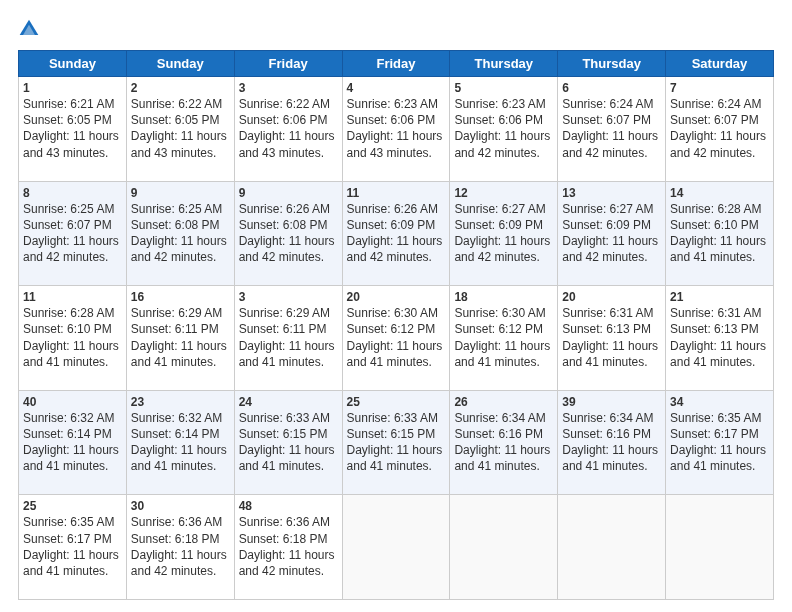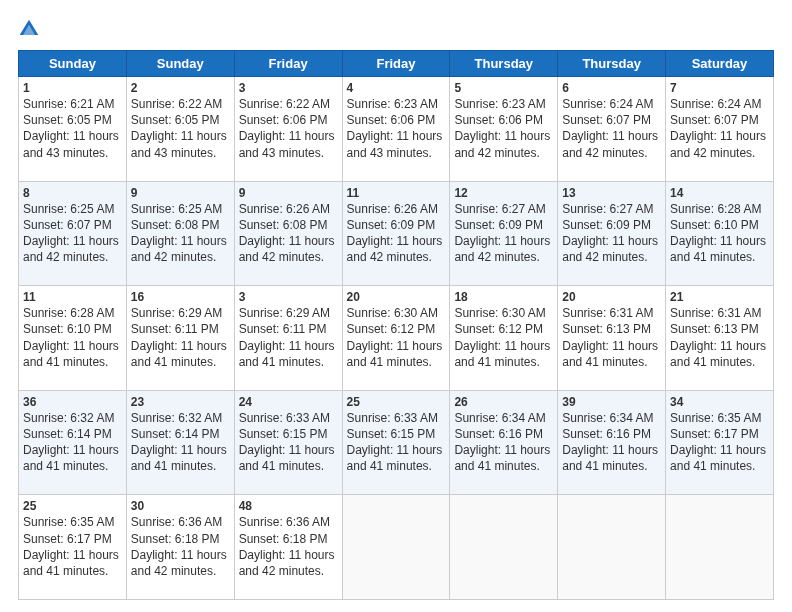--- a/index.html
+++ b/index.html
@@ -213,21 +213,21 @@
             <span class="day-num">20</span>
             <div class="day-info">Sunrise: 6:31 AM<br>Sunset: 6:13 PM<br>Daylight: 11 hours and 41 minutes.</div>
           </td>
           <td>
             <span class="day-num">21</span>
             <div class="day-info">Sunrise: 6:31 AM<br>Sunset: 6:13 PM<br>Daylight: 11 hours and 41 minutes.</div>
           </td>
         </tr>
         <tr>
           <td>
-            <span class="day-num">36</span>
+            <span class="day-num">40</span>
             <div class="day-info">Sunrise: 6:32 AM<br>Sunset: 6:14 PM<br>Daylight: 11 hours and 41 minutes.</div>
           </td>
           <td>
             <span class="day-num">23</span>
             <div class="day-info">Sunrise: 6:32 AM<br>Sunset: 6:14 PM<br>Daylight: 11 hours and 41 minutes.</div>
           </td>
           <td>
             <span class="day-num">24</span>
             <div class="day-info">Sunrise: 6:33 AM<br>Sunset: 6:15 PM<br>Daylight: 11 hours and 41 minutes.</div>
           </td>

